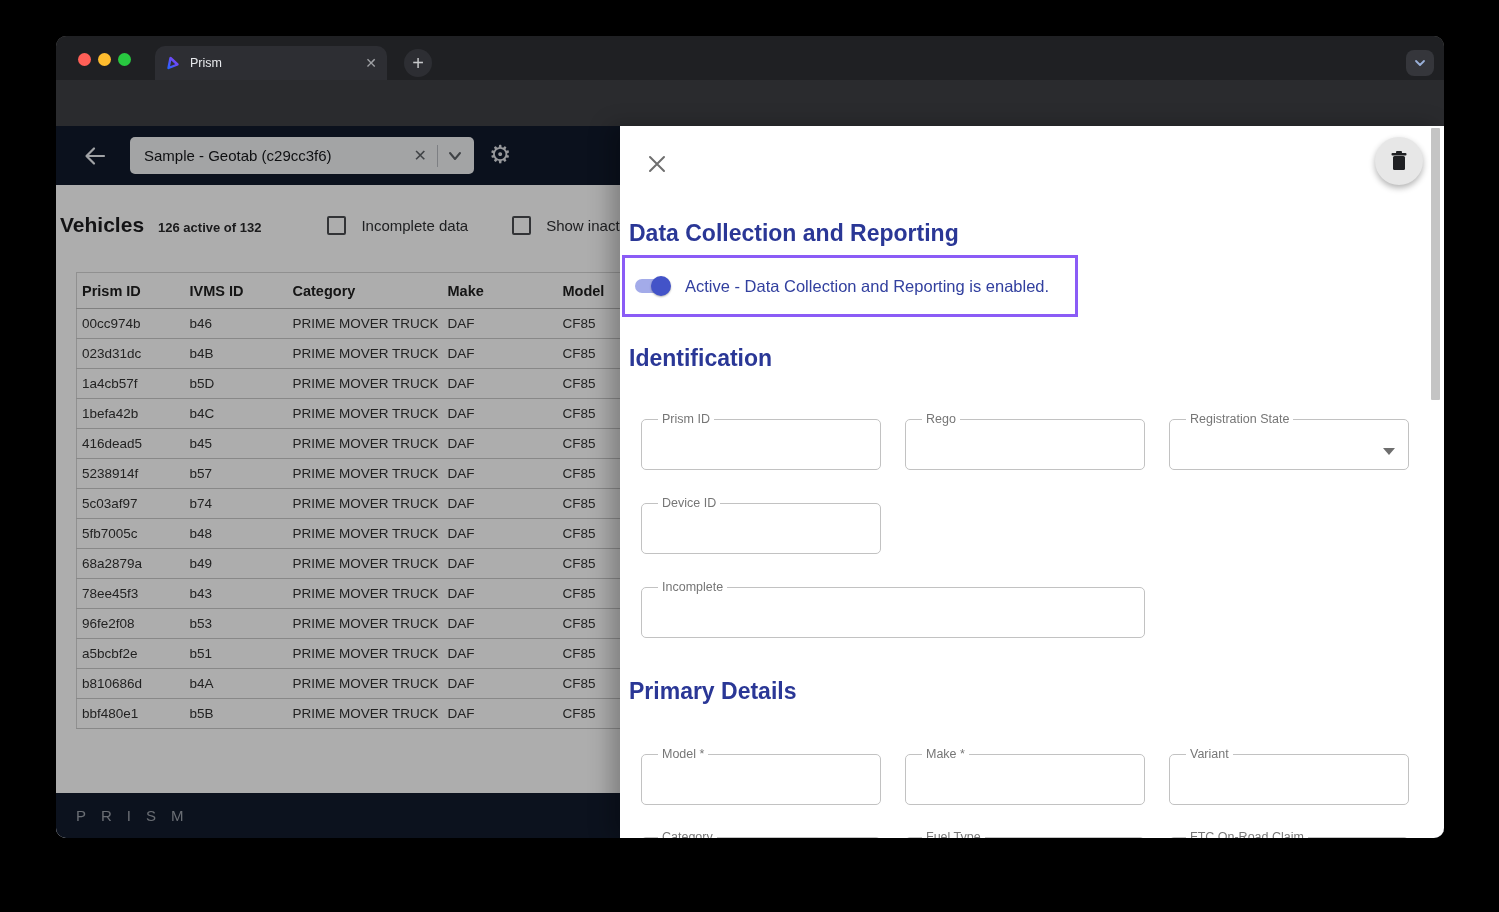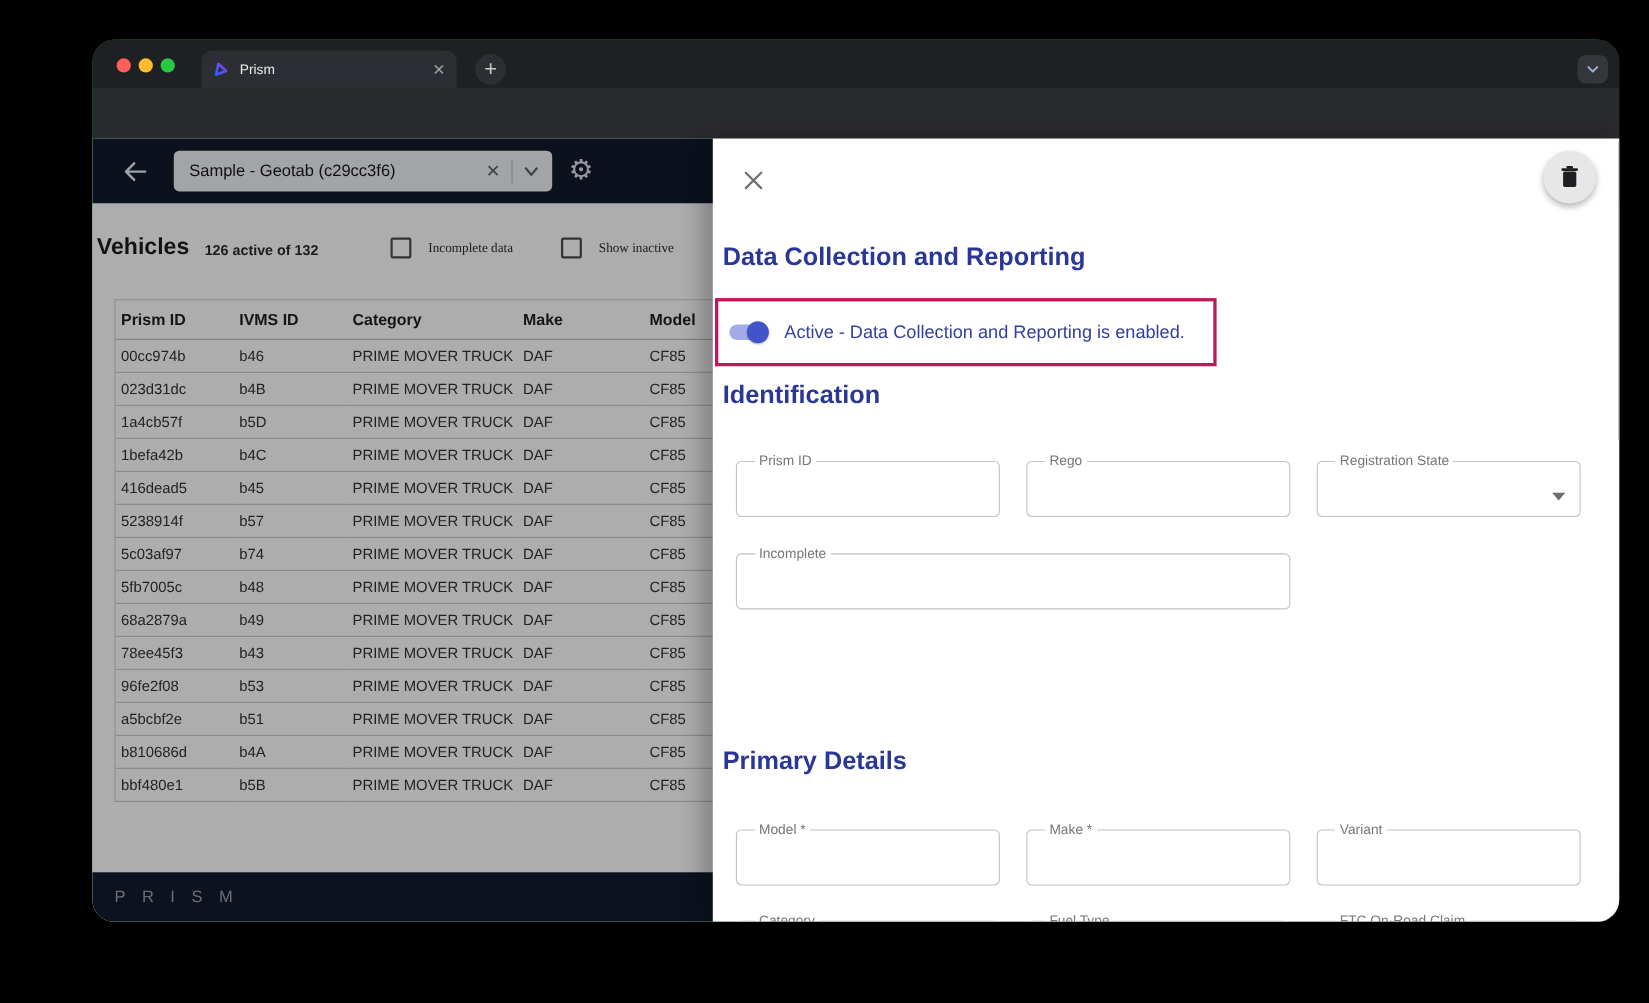--- a/index.html
+++ b/index.html
@@ -1,18 +1,18 @@
 <!DOCTYPE html>
 <html><head>
 <meta charset="utf-8">
 <style>
   html,body{margin:0;padding:0;background:#000;width:1499px;height:912px;overflow:hidden;
     font-family:"Liberation Sans","DejaVu Sans",sans-serif;}
-  .window{position:absolute;left:56px;top:36px;width:1388px;height:802px;border-radius:20px;
-    overflow:hidden;background:#15803d;box-shadow:0 10px 40px rgba(0,0,0,.6);margin-left:28px;}
+  .window{position:absolute;left:56px;top:36px;width:1388px;height:802px;border-radius:10px;
+    overflow:hidden;background:#737373;box-shadow:0 10px 40px rgba(0,0,0,.6);}
   
   .tabstrip{position:absolute;top:0;left:0;right:0;height:44px;background:#1f2023;}
   .tl{position:absolute;top:16.5px;width:13px;height:13px;border-radius:50%;}
   .tl.red{left:22px;background:#ff5f57}.tl.yellow{left:42px;background:#febc2e}.tl.green{left:62px;background:#28c840}
   .tab{position:absolute;left:99px;top:10px;width:232px;height:34px;background:#2d2e33;
     border-radius:10px 10px 0 0;display:flex;align-items:center;padding:0 10px;box-sizing:border-box;}
   .tab .title{color:#e8eaed;font-size:12.5px;margin-left:9px;flex:1;}
   .tab .close{color:#9fa1a5;font-size:14px;line-height:1;cursor:default;}
   .newtab{position:absolute;left:348px;top:13px;width:28px;height:28px;border-radius:50%;
     display:flex;align-items:center;justify-content:center;color:#c6c8ca;font-size:20px;background:#2d2e33;}
@@ -41,38 +41,38 @@
   .dataset .clr{color:#5f6368;font-size:16px;margin-right:10px;}
   .dataset .div{width:1px;height:22px;background:#b9bcc1;margin-right:10px;}
   .dataset .chev{margin-right:12px;}
   .gear{position:absolute;left:433px;top:14px;font-size:25px;color:#dfe1e5;}
   .content{position:absolute;top:59px;left:0;right:0;height:608px;background:#fff;}
   .page-header{position:absolute;top:28px;left:4px;display:flex;align-items:center;}
   .pg-title{font-size:21px;font-weight:bold;color:#1d1d1f;}
   .pg-sub{font-size:13px;font-weight:bold;color:#2a2a2c;margin-left:14px;margin-top:4px;}
   .cbgroup{display:flex;align-items:center;}
   .cb{width:19px;height:19px;border:2px solid #4a4c50;border-radius:2px;box-sizing:border-box;}
-  .cblabel{font-size:12px;color:#2f3033;margin-left:15px;font-family:Liberation Serif, serif;}
+  .cblabel{font-size:15px;color:#2f3033;margin-left:15px;}
   .vtable{position:absolute;top:87px;left:20px;width:690px;border-collapse:collapse;background:#fff;}
   .vtable th{font-size:14.5px;font-weight:bold;color:#212121;text-align:left;height:35px;padding:0 0 0 5px;
     border-bottom:1px solid #bdbdbd;}
   .vtable td{font-size:13.5px;color:#333;height:29px;padding:0 0 0 5px;border-bottom:1px solid #c9c9c9;}
   .vtable{border:1px solid #d4d4d4;border-bottom:1px solid #c9c9c9;}
   .footer{position:absolute;bottom:0;left:0;right:0;height:45px;background:#121b2d;display:flex;align-items:center;}
   .brand{color:#9da2ab;font-size:15px;letter-spacing:15px;margin-left:20px;}
   .scrim{position:absolute;inset:0;background:rgba(0,0,0,.32);z-index:50;}
   
   .drawer{position:absolute;top:0;left:564px;width:824px;height:712px;background:#fff;z-index:100;
-    overflow:hidden;box-shadow:-10px 0 20px rgba(0,0,0,.25);padding-left:12px;}
+    overflow:hidden;box-shadow:-10px 0 20px rgba(0,0,0,.25);}
   .drawer-close{position:absolute;left:26px;top:27px;}
   .fab{position:absolute;left:755px;top:11px;width:48px;height:48px;border-radius:50%;background:#e7e7e7;
     display:flex;align-items:center;justify-content:center;box-shadow:0 3px 6px rgba(0,0,0,.3);}
   .dscroll{position:absolute;right:4px;top:2px;width:9px;height:272px;background:#c4c4c4;border-radius:1px;}
   .dh{position:absolute;left:9px;font-size:23px;font-weight:bold;color:#2a3796;}
-  .annot{position:absolute;left:2px;top:145px;width:456px;height:62px;border:3px solid #be185d;
+  .annot{position:absolute;left:2px;top:129px;width:456px;height:62px;border:3px solid #8b5cf6;
     box-sizing:border-box;display:flex;align-items:center;}
   .switch{position:relative;width:38px;height:22px;margin-left:8px;flex:none;}
   .switch .track{position:absolute;left:2px;top:4px;width:34px;height:14px;border-radius:7px;background:#a3abe9;}
   .switch .thumb{position:absolute;right:0;top:1px;width:20px;height:20px;border-radius:50%;background:#4353c8;
     box-shadow:0 1px 2px rgba(0,0,0,.3);}
   .toggle-label{font-size:16.5px;color:#32409f;margin-left:14px;}
   .fgrid{position:absolute;left:21px;display:grid;grid-template-columns:240px 240px 240px;
     column-gap:24px;grid-auto-rows:58px;}
   #ident-grid{top:286px;row-gap:26px;}
   #primary-grid{top:621px;row-gap:25px;}
@@ -360,20 +360,21 @@
           <span class="thumb"></span>
         </span>
         <span class="toggle-label">Active - Data Collection and Reporting is enabled.</span>
       </div>
 
       <div class="dh" style="top:219px">Identification</div>
       <div class="fgrid" id="ident-grid">
           <fieldset class="mfield"><legend>Prism ID</legend><input style=""></fieldset>
           <fieldset class="mfield"><legend>Rego</legend><input style=""></fieldset>
           <fieldset class="mfield"><legend>Registration State</legend><input style=""><span class="dd-arrow"></span></fieldset>
+          <fieldset class="mfield"><legend>Device ID</legend><input style=""></fieldset>
           <fieldset class="mfield span2"><legend>Incomplete</legend><input style=""></fieldset>
         </div>
 
       <div class="dh" style="top:552px">Primary Details</div>
       <div class="fgrid" id="primary-grid">
           <fieldset class="mfield"><legend>Model *</legend><input style=""></fieldset>
           <fieldset class="mfield"><legend>Make *</legend><input style=""></fieldset>
           <fieldset class="mfield"><legend>Variant</legend><input style=""></fieldset>
           <fieldset class="mfield">
             <legend>Category</legend>

